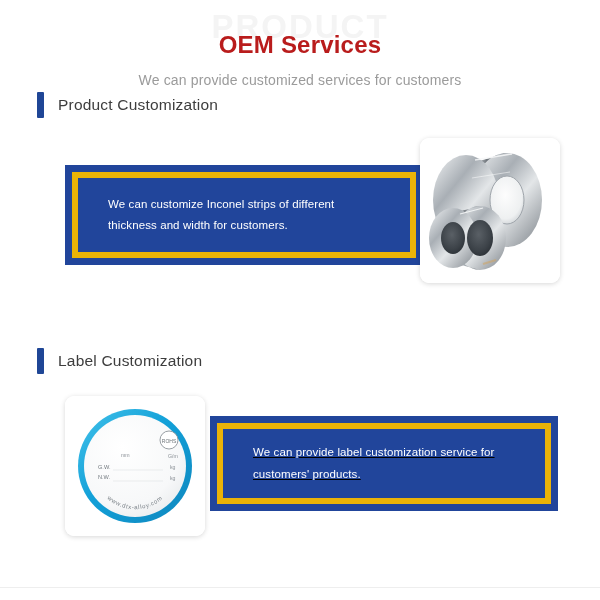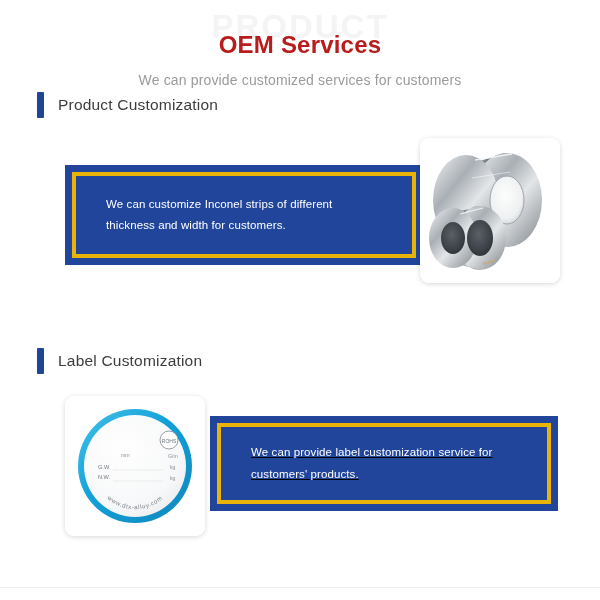--- a/index.html
+++ b/index.html
@@ -87,21 +87,21 @@
   
   .callout {
     background: #21459b;
     position: relative;
     display: flex;
     align-items: center;
     padding: 7px;
   }
 
   .callout-inner {
-    border: 4px solid #eab308;
+    border: 6px solid #eab308;
     width: 100%;
     height: 100%;
     display: flex;
     align-items: center;
     padding: 0 30px;
   }
 
   .callout-text {
     color: #ffffff;
     font-size: 11.5px;

